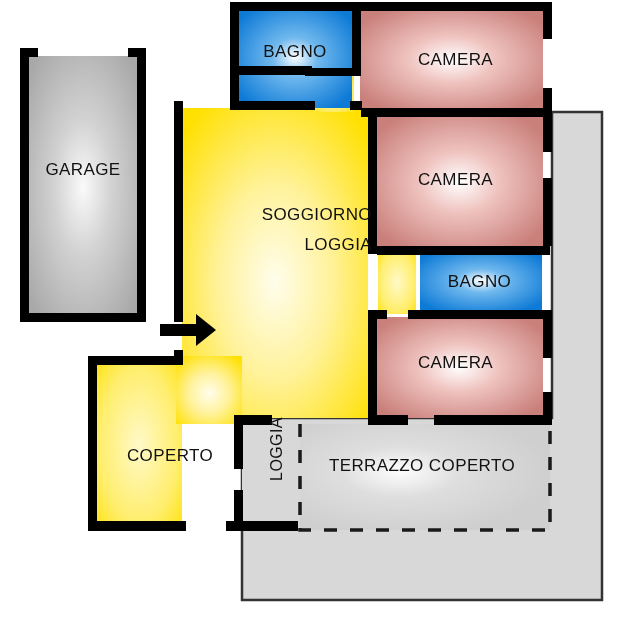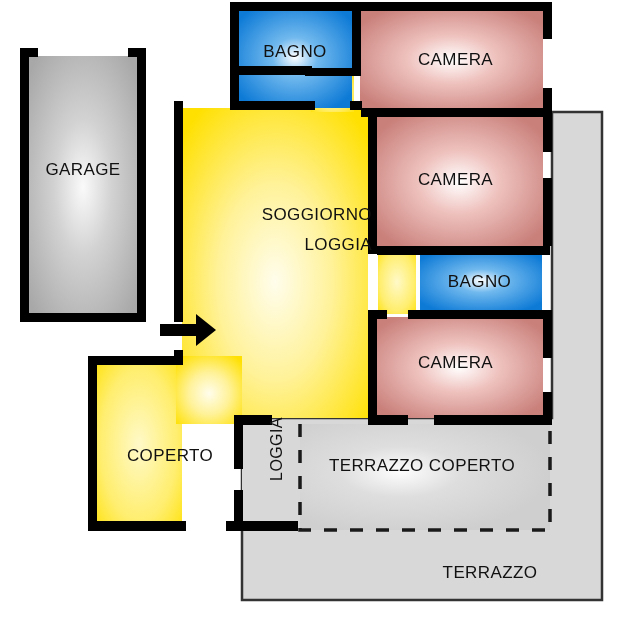--- a/index.html
+++ b/index.html
@@ -228,15 +228,14 @@
     <div>SOGGIORNO</div>
     <div>LOGGIA</div>
   </div>
 
   <div class="room-label lbl-cucina">COPERTO</div>
 
   <div class="room-label lbl-loggia">LOGGIA</div>
 
   <div class="room-label lbl-tcoperto">TERRAZZO COPERTO</div>
 
-  <div class="room-label lbl-terrazzo">TERRAZZO</div>
 
 </div>
 
 </body></html>

